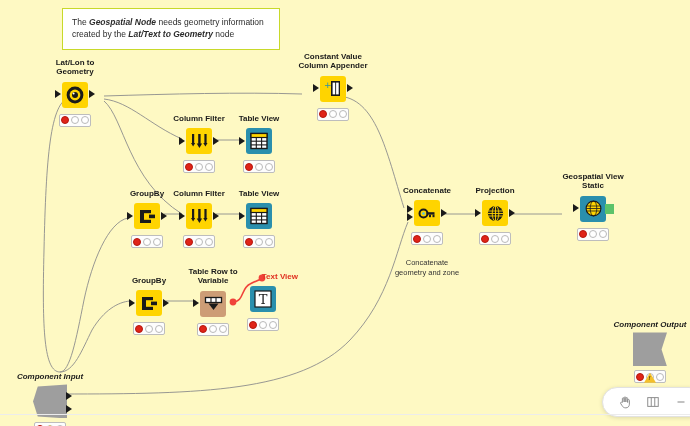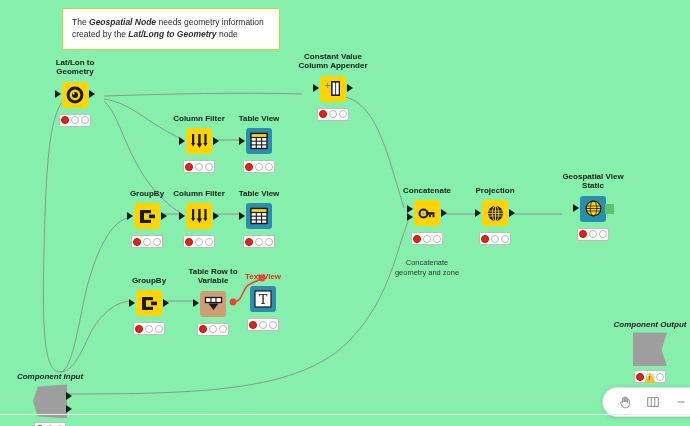--- a/index.html
+++ b/index.html
@@ -3,21 +3,21 @@
 <meta charset="utf-8">
 <style>
   html,body{margin:0;padding:0;}
   body{
     width:690px;height:426px;
     background:#ffffff;
     font-family:"Liberation Sans", sans-serif;
     overflow:hidden;
     position:relative;
   }
-  #canvas{position:absolute;left:0;top:0;width:690px;height:426px;background:#86efac;}
+  #canvas{position:absolute;left:0;top:0;width:690px;height:426px;background:#fef9c3;}
   #edges{position:absolute;left:0;top:0;width:690px;height:426px;pointer-events:none;}
 
   
   .annotation{
     position:absolute;
     border:1.5px solid #c8d92a;
     background:#ffffff;
     padding:7px 9px 8px 9px;
     font-size:8.5px;
     line-height:1.45;
@@ -29,21 +29,21 @@
   .node{position:absolute;width:70px;}
   .node-label{
     text-align:center;
     font-size:8px;
     font-weight:bold;
     color:#1a1a1a;
     line-height:1.18;
     margin-bottom:3px;
     white-space:pre-line;
   }
-  .node-label.red{color:#e03020;}
+  .node-label.red{color:#e03020;text-align:right;}
   .node-body-wrap{position:relative;height:30px;display:flex;align-items:center;justify-content:center;}
   .node-box{
     width:26px;height:26px;
     border-radius:3px;
     display:flex;align-items:center;justify-content:center;
     position:relative;
     box-sizing:border-box;
   }
   .node-box.yellow{background:#ffd400;}
   .node-box.teal{background:#2a8fad;}
@@ -182,21 +182,21 @@
 
     <g fill="none" stroke="#f0433a" stroke-width="1.6">
       <path d="M233,302 C244,302 241,288 250,284 C256,281 258,280 262,279"></path>
     </g>
     <circle cx="233" cy="302" r="3.4" fill="#f0433a"></circle>
     <circle cx="262" cy="278" r="3.4" fill="#f0433a"></circle>
   </svg>
 
   <div class="annotation" style="left:62px;top:8px;width:198px;">
     <span>The </span><b>Geospatial Node</b><span> needs geometry information</span><br>
-    <span>created by the </span><b>Lat/Long to Geometry</b><span> node</span>
+    <span>created by the </span><b>Lat/Text to Geometry</b><span> node</span>
   </div>
 
   <div class="node" style="left:40px;top:58px;">
     <div class="node-label">Lat/Lon to
 Geometry</div>
     <div class="node-body-wrap">
       <div class="node-box yellow">
         <span class="port-in"></span>
         <span class="port-out"></span>
         <svg width="20" height="20" viewBox="0 0 20 20">

